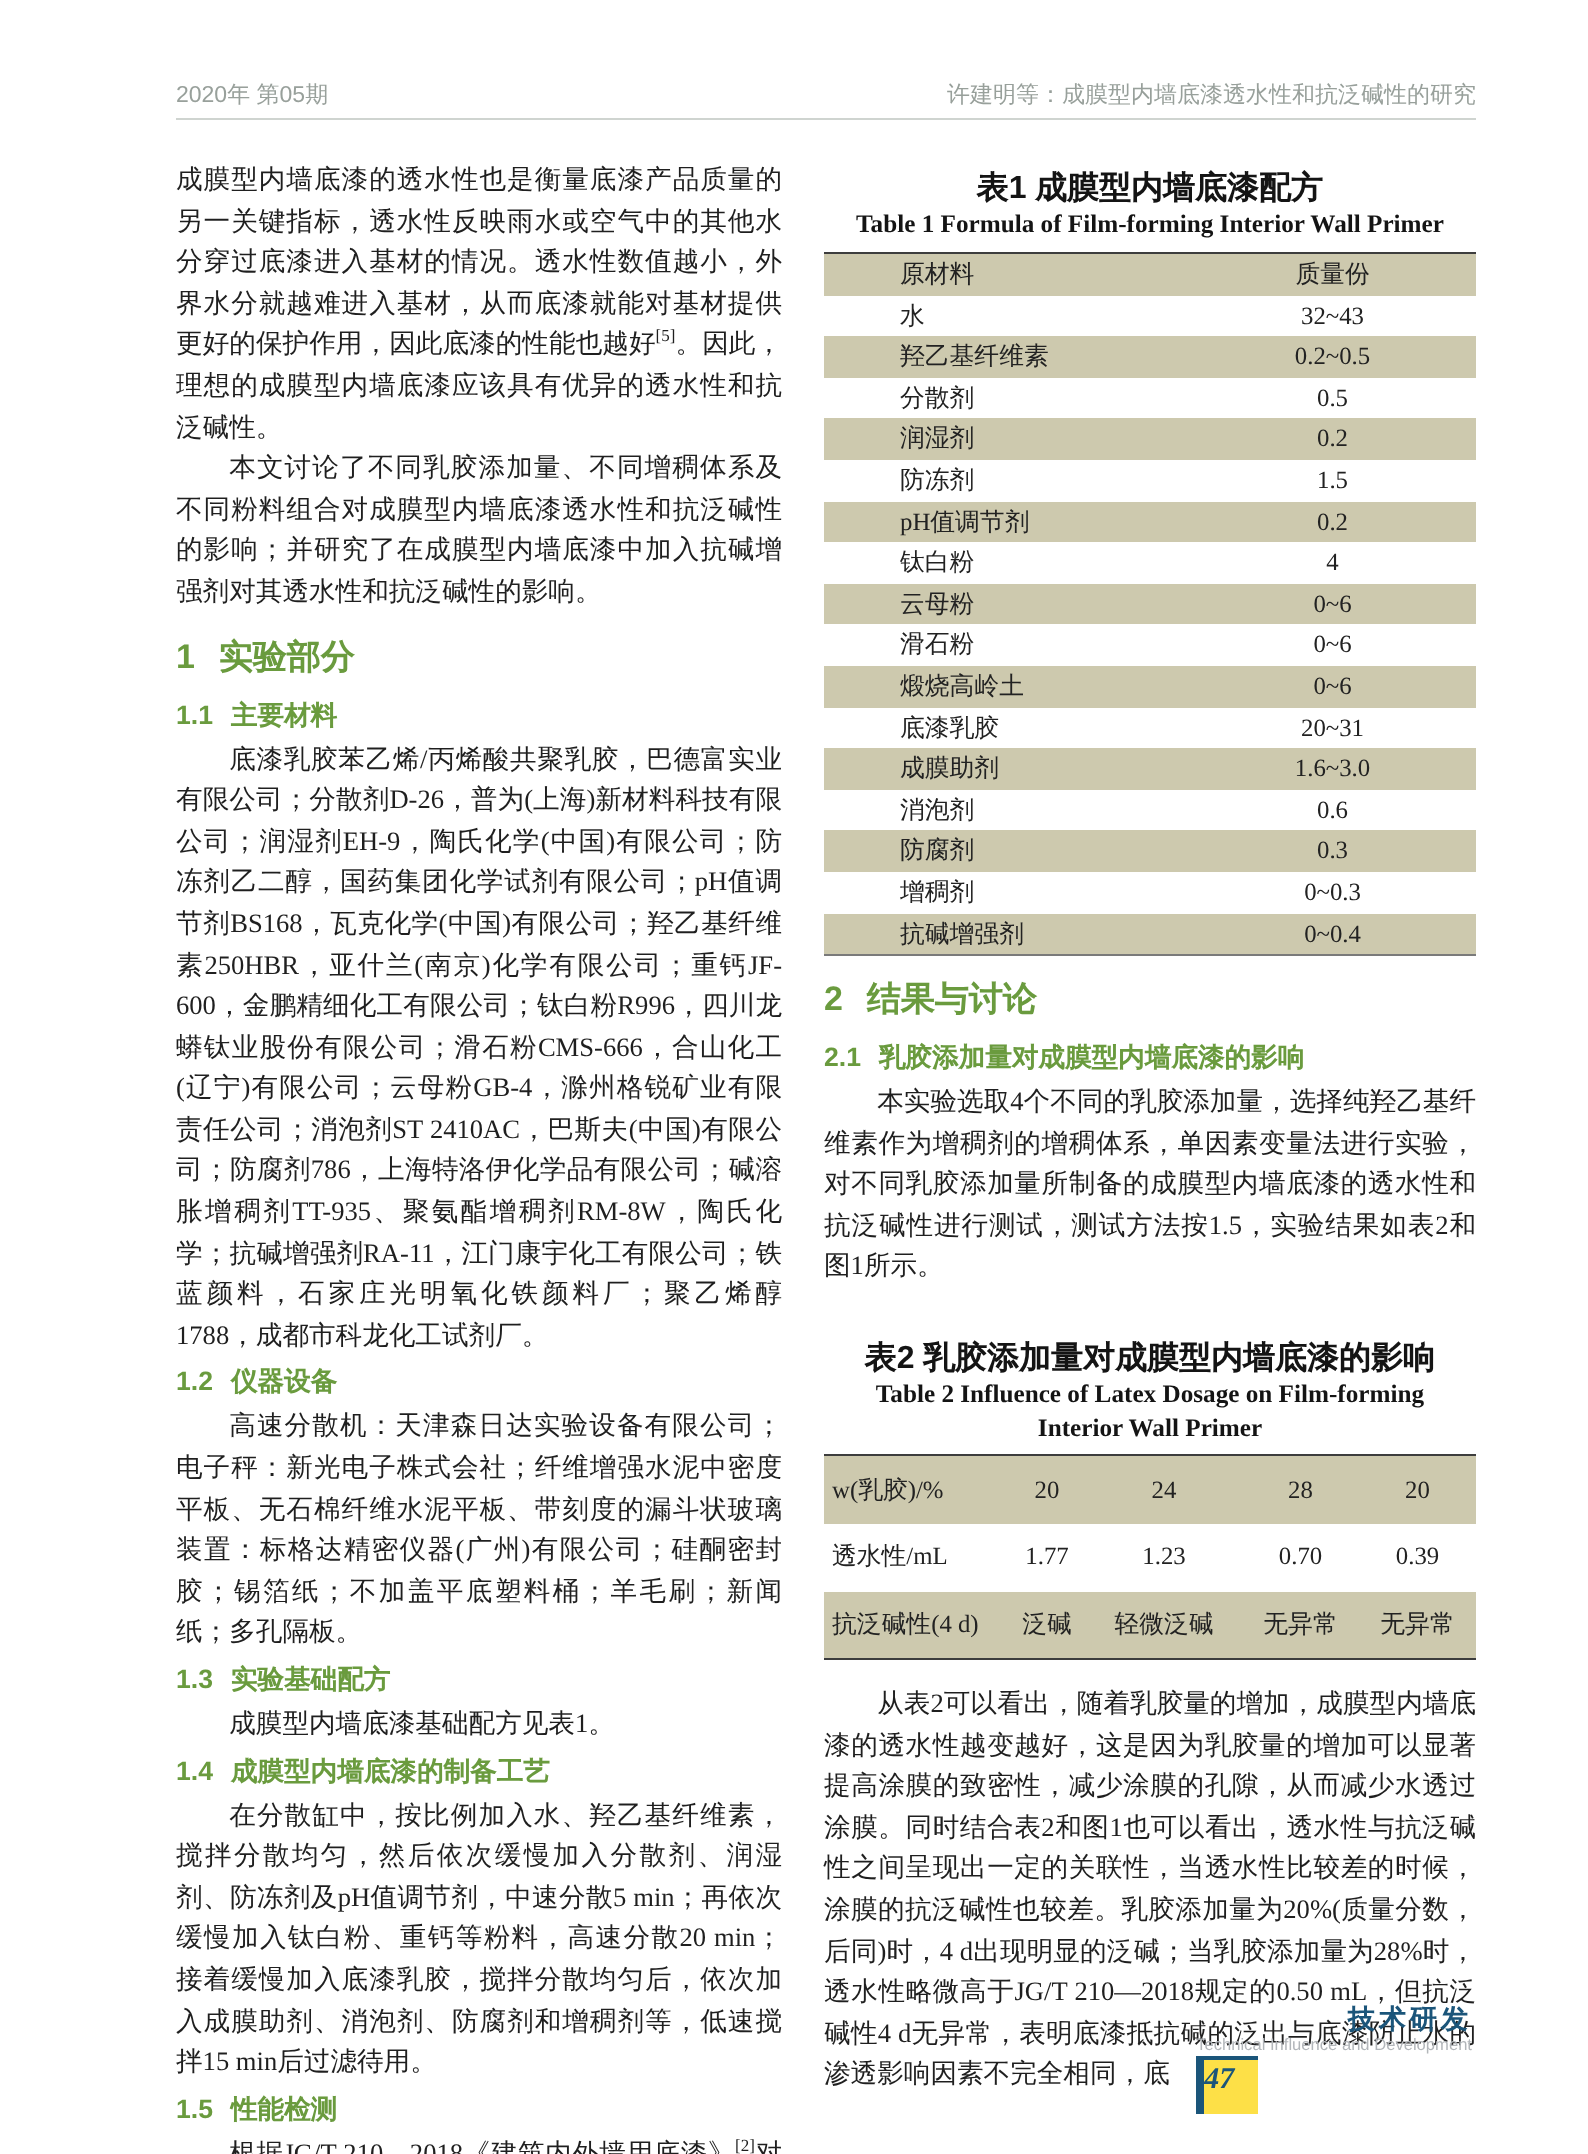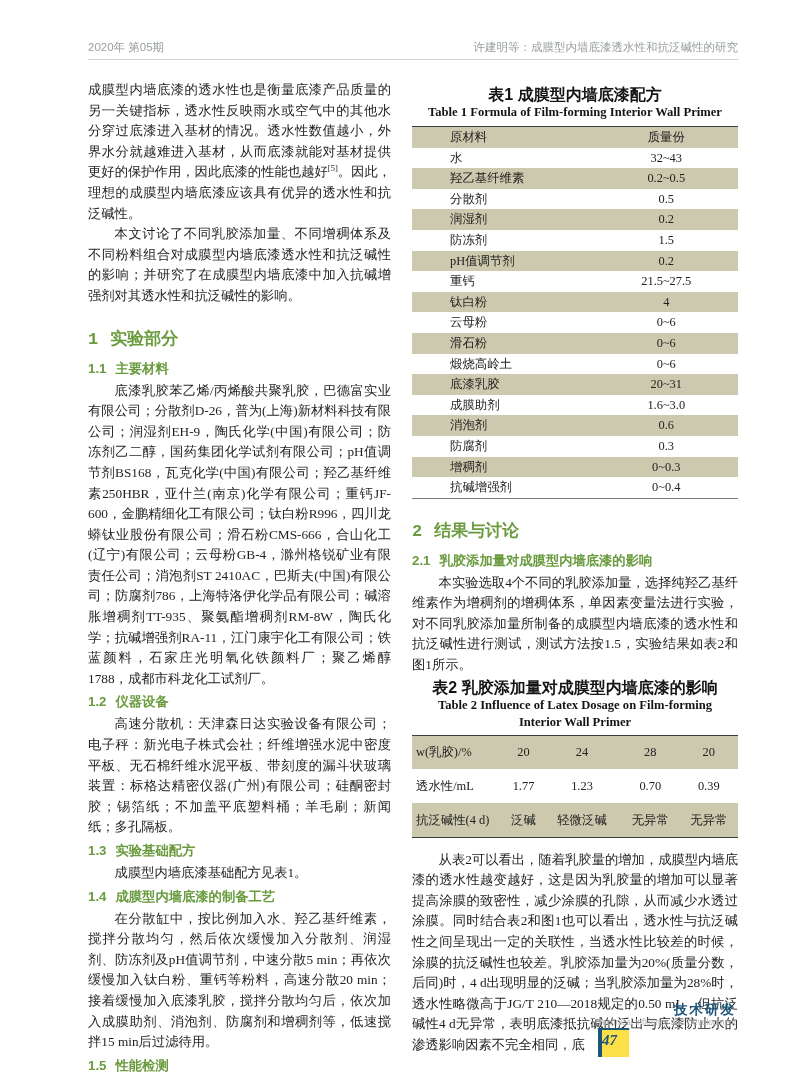--- a/index.html
+++ b/index.html
@@ -34,25 +34,25 @@
     font-size: 13.3px;
     line-height: 20.6px;
     text-align: justify;
   }
   .col-left  { top: 80px; left: 88px;  width: 303px; }
   .col-right { top: 84px; left: 412px; width: 326px; }
   p.body { text-indent: 2em; }
   p.noindent { text-indent: 0; }
   sup.ref { font-size: 8.5px; vertical-align: super; line-height: 0; }
   h2.sec {
-    font-family: Liberation Mono, monospace;
+    font-family: Liberation Sans, sans-serif;
     font-size: 17px;
     font-weight: bold;
     color: var(--heading-green, #6a9b3e);
-    margin: 22px 0 7px 0;
+    margin: 11px 0 7px 0;
     line-height: 22px;
     text-align: left;
   }
   h2.sec .sec-num { margin-right: 12px; }
   h3.subsec {
     font-family: "Liberation Sans", sans-serif;
     font-size: 13.3px;
     font-weight: bold;
     color: var(--heading-green, #6a9b3e);
     margin: 2px 0 2px 0;
@@ -97,21 +97,21 @@
   .t2 {
     margin-top: 4px;
     border-top: 1.5px solid #3d3d3d;
     border-bottom: 1.5px solid #3d3d3d;
   }
   .t2 td { height: 34px; text-align: center; padding: 0; }
   .t2 td:first-child { text-align: left; padding-left: 4px; width: 92px; }
   .t2 tbody tr:nth-child(odd) { background: var(--table-band, #cdc9ae); }
   .gap-sec2 { margin-top: 17px; }
   .gap-after-table2 { margin-top: 12px; }
-  .gap-before-t2cap { margin-top: 3px; }
+  .gap-before-t2cap { margin-top: 27px; }
   .pg-footer {
     position: absolute;
     right: 51px; bottom: 20px;
     display: flex;
     align-items: flex-start;
     flex-direction: column;
   }
   .footer-text { text-align: right; margin-right: 7px; padding-top: 5px; }
   .footer-cn {
     font-family: "Liberation Sans", sans-serif;
@@ -201,24 +201,20 @@
           </tr>
           <tr>
             <td>防冻剂</td>
             <td>1.5</td>
           </tr>
           <tr>
             <td>pH值调节剂</td>
             <td>0.2</td>
           </tr>
           <tr>
-            <td>重钙</td>
-            <td>21.5~27.5</td>
-          </tr>
-          <tr>
             <td>钛白粉</td>
             <td>4</td>
           </tr>
           <tr>
             <td>云母粉</td>
             <td>0~6</td>
           </tr>
           <tr>
             <td>滑石粉</td>
             <td>0~6</td>

